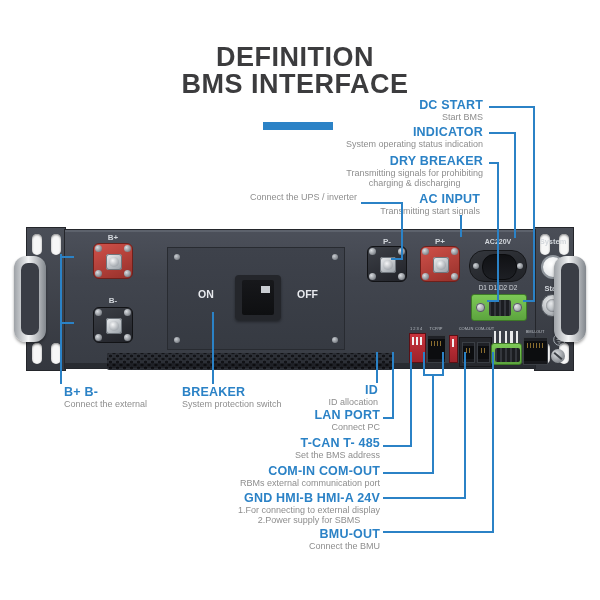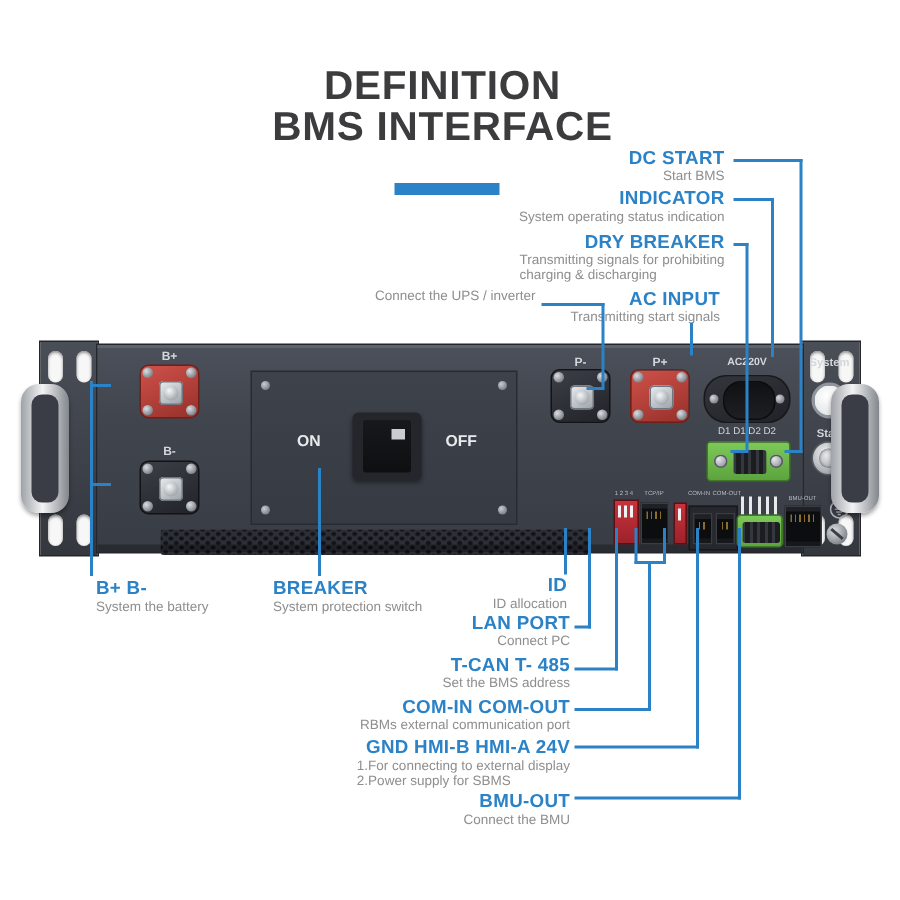--- a/index.html
+++ b/index.html
@@ -12,21 +12,21 @@
     position:absolute; left:95px; top:44px; width:400px; text-align:center;
     font-size:27px; font-weight:700; color:var(--title,#3c3c3e); line-height:1.0; letter-spacing:.5px;
   }
   .title-bar{position:absolute; left:263px; top:122px; width:70px; height:8px; background:var(--accent,#2b82c6);}
 
   
   .co{position:absolute; z-index:20; line-height:1.1;}
   .co .t{font-size:12.5px; font-weight:700; color:var(--accent,#2b82c6); letter-spacing:.2px; white-space:nowrap;}
   .co .d{font-size:9px; color:var(--desc,#8e8e8e); white-space:nowrap;}
   .co.r{text-align:right;}
-  .co .d.multi{display:inline-block; text-align:left; white-space:normal;}
+  .co .d.multi{display:inline-block; text-align:center; white-space:normal;}
 
   
   .ln{position:absolute; background:var(--accent,#2b82c6); z-index:30;}
 
   
   .device{position:absolute; left:26px; top:226px; width:548px; height:146px; z-index:10;}
   .ear{position:absolute; top:1px; width:40px; height:144px;
        background:linear-gradient(180deg,#4a4e57,#34373e); border:1px solid #24262b; box-sizing:border-box;}
   .ear.left{left:0;} .ear.right{left:508px;}
   .slot{position:absolute; width:10px; height:21px; border-radius:5px; background:#f7f7f7; box-shadow:inset 0 1px 2px #8a8a8a;}
@@ -134,21 +134,21 @@
   <div class="co r" style="right:120px; top:193px;">
     <div class="t">AC INPUT</div>
     <div class="d">Transmitting start signals</div>
   </div>
   <div class="co r" style="right:243px; top:193px;">
     <div class="d">Connect the UPS / inverter</div>
   </div>
 
   <div class="co" style="left:64px; top:386px;">
     <div class="t">B+ B-</div>
-    <div class="d">System the battery</div>
+    <div class="d">Connect the external</div>
   </div>
   <div class="co" style="left:182px; top:386px;">
     <div class="t">BREAKER</div>
     <div class="d">System protection switch</div>
   </div>
 
   <div class="co r" style="right:222px; top:384px;">
     <div class="t">ID</div>
     <div class="d">ID allocation</div>
   </div>

